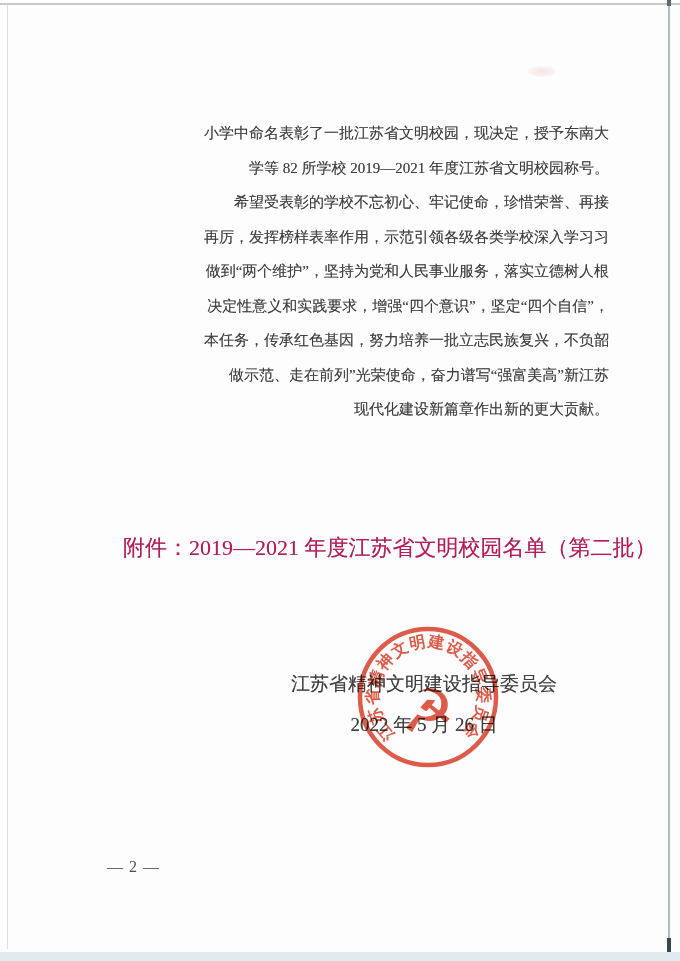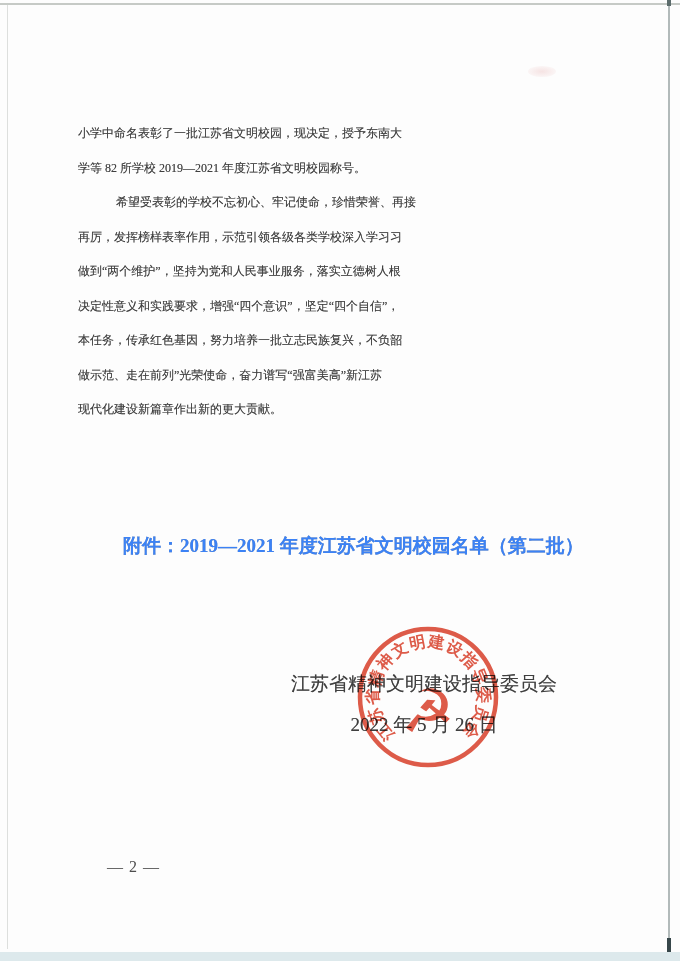--- a/index.html
+++ b/index.html
@@ -17,32 +17,32 @@
   .edge-left  { position:absolute; left:7px; top:5px; bottom:12px; width:1px; background:#dddfdd; }
   .edge-right { position:absolute; right:10px; top:0; bottom:9px; width:2px; background:#b2baba; }
   .edge-right-top-dot { position:absolute; right:9px; top:0; width:4px; height:6px; background:#5c6c6c; }
   .edge-right-bottom-dark { position:absolute; right:9px; bottom:5px; width:4px; height:18px; background:#37474a; }
   .bottom-strip { position:absolute; left:0; right:0; bottom:0; height:9px; background:#dde9ec; }
   .smudge { position:absolute; left:528px; top:66px; width:28px; height:11px; border-radius:50%;
             background:radial-gradient(ellipse, rgba(226,160,160,0.28), rgba(226,160,160,0)); }
 
   
   .body-lines {
-    position:absolute; left:78px; top:116px; width:522px;
-    color:#3f3f3f; font-size:12px; line-height:34.5px;
+    position:absolute; left:87px; top:116px; width:522px;
+    color:#3f3f3f; font-size:15px; line-height:34.5px;
     text-shadow:0 0 0.6px rgba(70,70,70,0.55);
+    text-align:right;
   }
   .line { white-space:nowrap; height:34.5px; }
   .line.indent { padding-left:38px; }
 
   .attachment {
     position:absolute; left:123px; top:533px;
-    color:#3b82f6; font-size:19px; white-space:nowrap;
+    color:#be185d; font-size:22px; white-space:nowrap;
     text-shadow:0 0 0.6px rgba(70,70,70,0.55);
-    font-weight:bold;
   }
 
   .sig-block { position:absolute; left:164px; top:669px; width:520px; text-align:center; color:#3f3f3f; }
   .sig-org  { font-size:19px; line-height:30px; white-space:nowrap; text-shadow:0 0 0.6px rgba(70,70,70,0.55); }
   .sig-date { font-size:19px; line-height:30px; margin-top:11px; white-space:nowrap; text-shadow:0 0 0.6px rgba(70,70,70,0.55); }
 
   
   .seal {
     position:absolute; left:353px; top:622px; width:150px; height:150px;
     mix-blend-mode:multiply; opacity:0.93;

